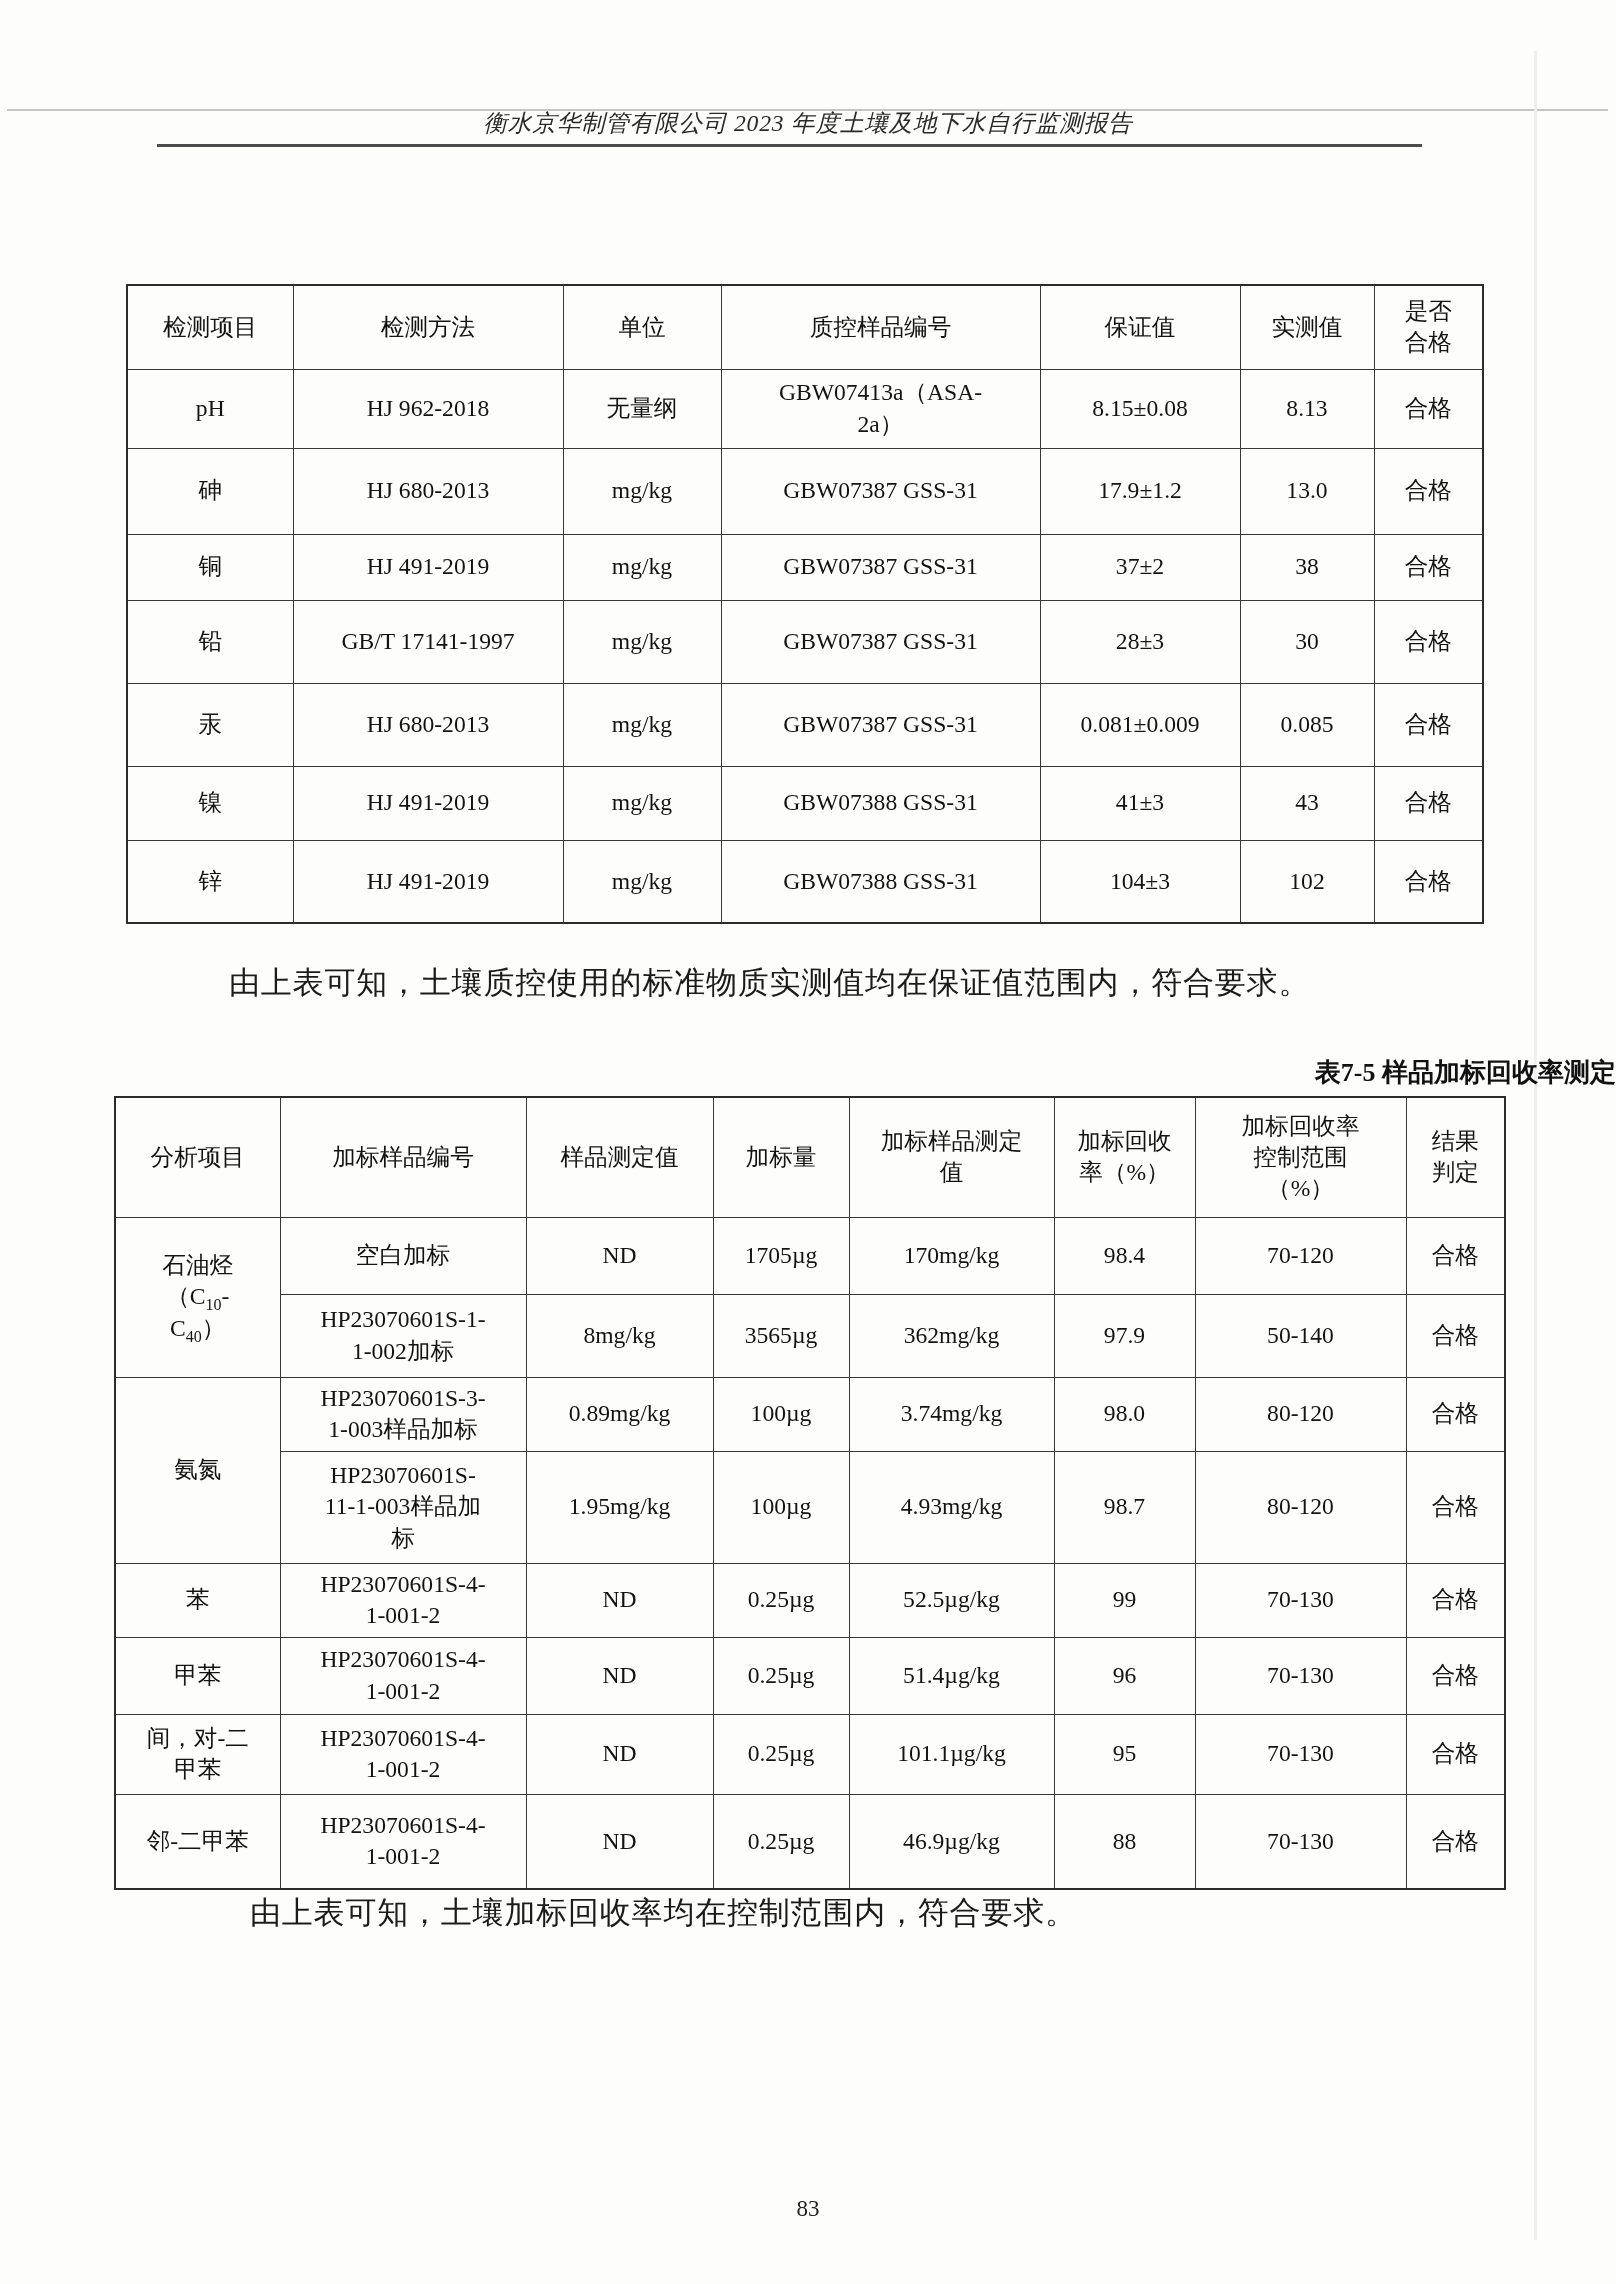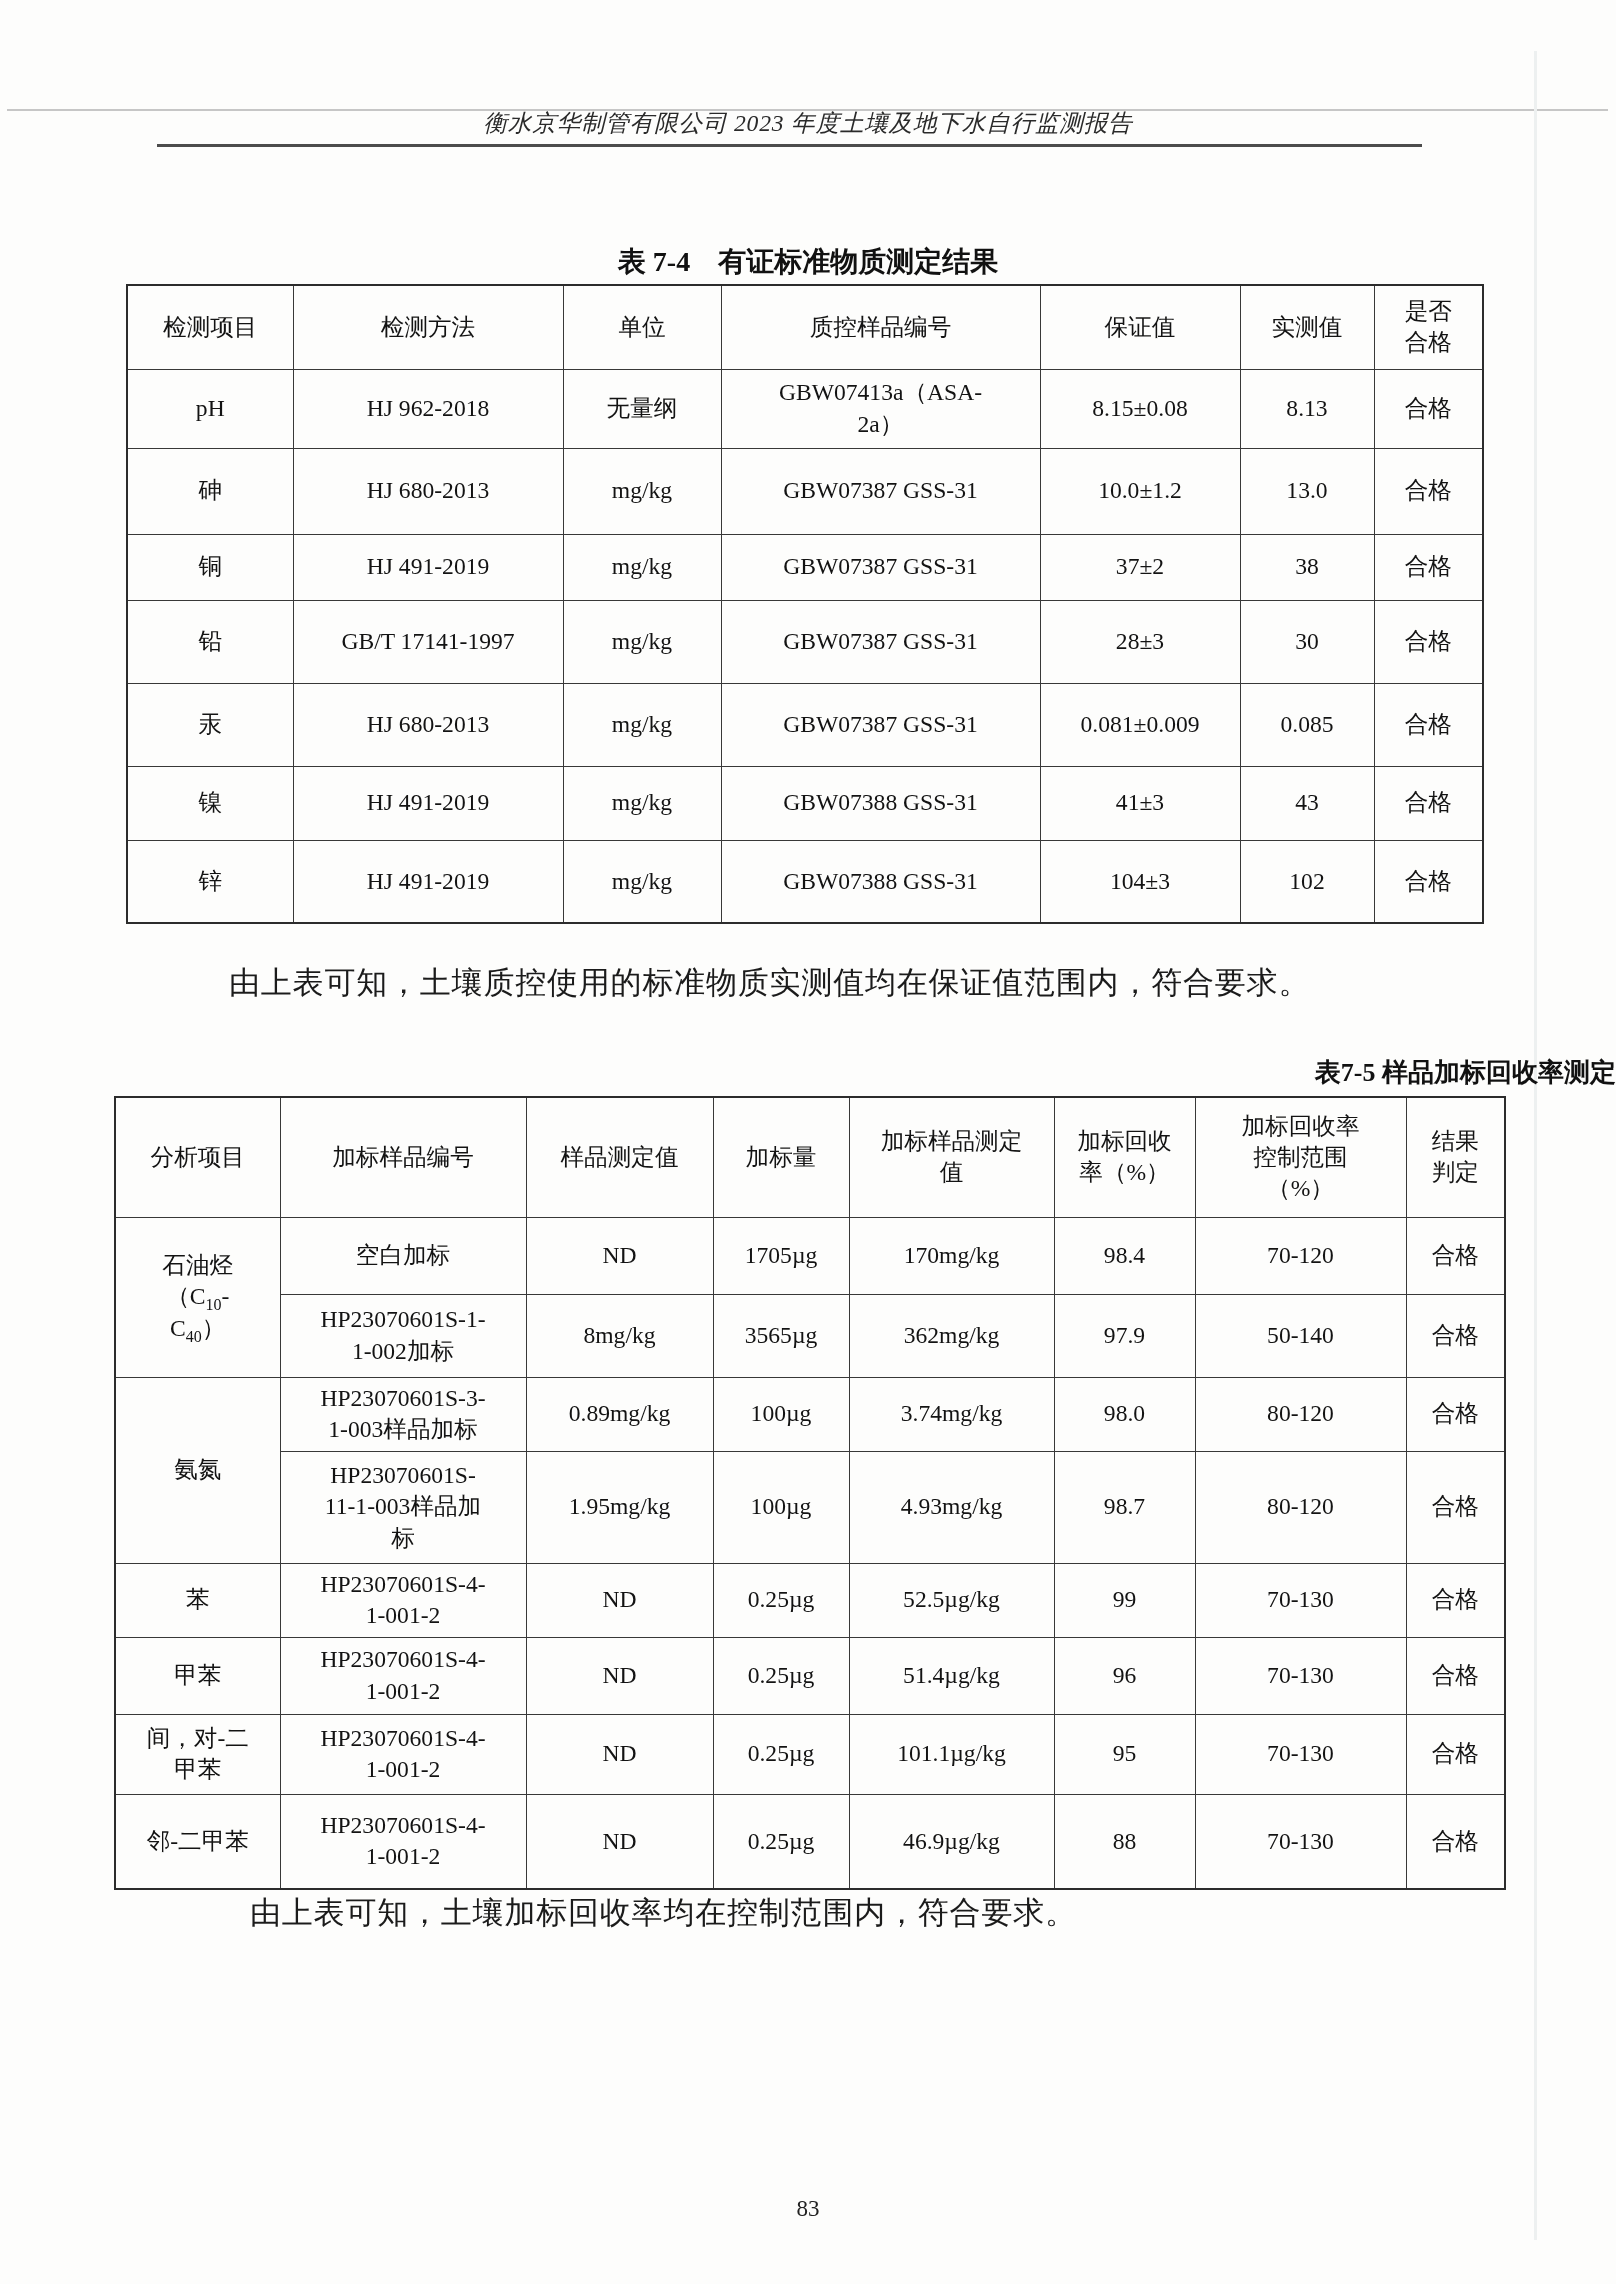--- a/index.html
+++ b/index.html
@@ -35,21 +35,20 @@
 </head>
 <body>
 
 <div class="page">
 
   <div class="rule-light"></div>
   <div class="header-title">衡水京华制管有限公司 2023 年度土壤及地下水自行监测报告</div>
   <div class="rule-dark"></div>
   <div class="scan-edge"></div>
 
-  <div class="tbl-title t74-title">表 7-4　有证标准物质测定结果</div>
 
   <table id="t74">
     <colgroup>
       <col style="width:166px">
         <col style="width:270px">
         <col style="width:158px">
       <col style="width:319px">
         <col style="width:200px">
         <col style="width:134px">
         <col style="width:109px">
@@ -71,21 +70,21 @@
       <td><span>GBW07413a（ASA-</span><br><span>2a）</span></td>
       <td>8.15±0.08</td>
       <td>8.13</td>
       <td>合格</td>
     </tr>
     <tr style="height:86px">
       <td>砷</td>
       <td>HJ 680-2013</td>
       <td>mg/kg</td>
       <td>GBW07387 GSS-31</td>
-      <td>10.0±1.2</td>
+      <td>17.9±1.2</td>
       <td>13.0</td>
       <td>合格</td>
     </tr>
     <tr style="height:66px">
       <td>铜</td>
       <td>HJ 491-2019</td>
       <td>mg/kg</td>
       <td>GBW07387 GSS-31</td>
       <td>37±2</td>
       <td>38</td>

